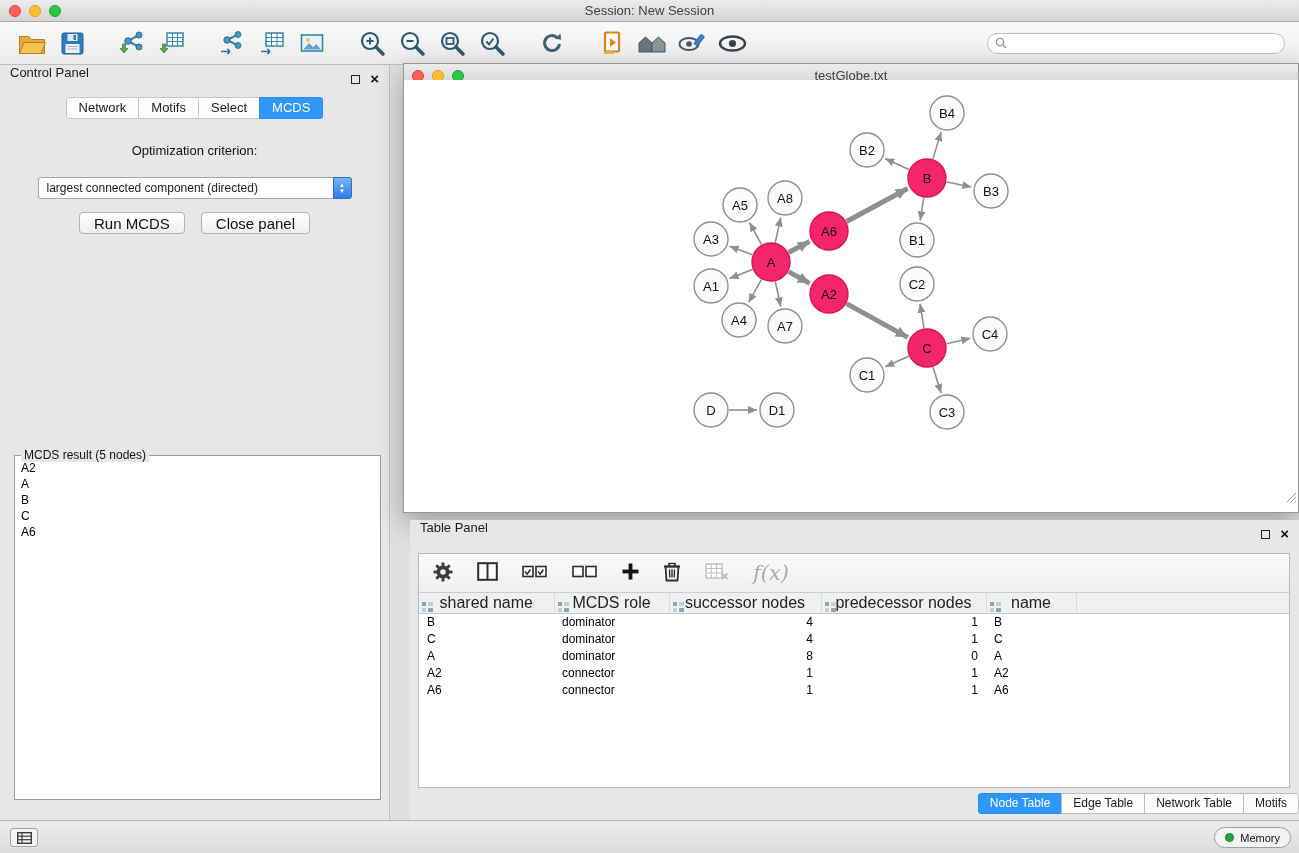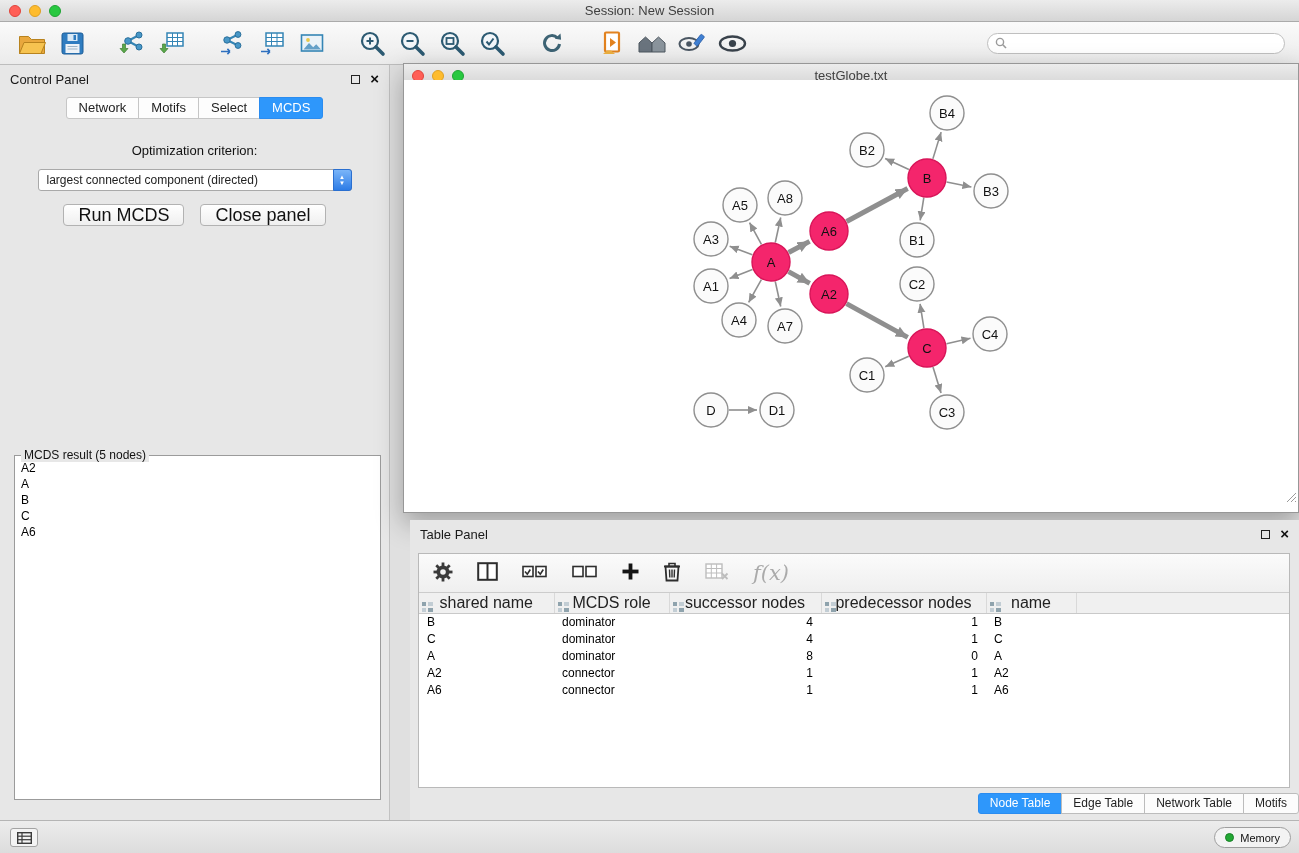--- a/index.html
+++ b/index.html
@@ -18,36 +18,36 @@
 
   
   .toolbar{position:absolute;top:22px;left:0;width:100%;height:43px;background:linear-gradient(#fafafa,#ebebeb);border-bottom:1px solid #bdbdbd;display:flex;align-items:center;padding:0 12px;}
   .tbtn{height:36px;min-width:40px;display:flex;align-items:center;justify-content:center;cursor:default;}
   .tgap{width:20px;flex:0 0 auto;}
   .search-wrap{margin-left:auto;margin-right:2px;width:298px;height:21px;border:1px solid #bfbfbf;border-radius:11px;background:#fff;display:flex;align-items:center;padding:0 7px;gap:4px;}
   .search-wrap input{border:none;outline:none;flex:1;font-size:12px;font-family:inherit;background:transparent;}
 
   
   .control-panel{position:absolute;left:0;top:65px;width:390px;height:755px;background:#e7e7e7;border-right:1px solid #c2c2c2;}
-  .panel-head{height:28px;display:flex;align-items:center;padding:0 10px;font-size:13px;}
+  .panel-head{height:28px;display:flex;padding:0 10px;font-size:13px;}
   .panel-title{color:#1a1a1a;}
   .panel-controls{margin-left:auto;display:flex;align-items:center;gap:10px;}
   .float-box{width:9px;height:9px;border:1.5px solid #222;display:inline-block;}
   .close-x{font-size:15px;font-weight:700;color:#111;line-height:10px;}
   .cp-tabs{display:flex;justify-content:center;margin-top:4px;}
   .cp-tab{font-size:13px;line-height:20px;padding:0 12px;background:#fdfdfd;border:1px solid #c6c6c6;margin-left:-1px;color:#222;cursor:default;}
   .cp-tab:first-child{margin-left:0;border-radius:3px 0 0 3px;}
   .cp-tab:last-child{border-radius:0 3px 3px 0;}
   .cp-tab.active{background:#2e97fb;border-color:#2a8cf0;color:#fff;}
   .opt-label{text-align:center;margin-top:24px;font-size:13px;color:#111;}
-  .dropdown{width:314px;height:22px;margin:11px auto 0;background:#fff;border:1px solid #a9a9a9;border-radius:3px;display:flex;align-items:center;}
+  .dropdown{width:314px;height:22px;margin:19px auto 0;background:#fff;border:1px solid #a9a9a9;border-radius:3px;display:flex;align-items:center;}
   .dropdown .value{flex:1;font-size:12px;padding-left:8px;white-space:nowrap;overflow:hidden;}
   .stepper{width:19px;height:22px;margin-right:-1px;background:linear-gradient(#7ab5f9,#2d7ce6);border:1px solid #2a6fd0;border-radius:0 3px 3px 0;color:#fff;display:flex;flex-direction:column;align-items:center;justify-content:center;font-size:6px;line-height:6px;}
   .btn-row{display:flex;justify-content:center;gap:16px;margin-top:13px;}
-  .btn{font-family:inherit;font-size:18px;height:22px;padding:0 14px;background:linear-gradient(#ffffff,#efefef);border:1px solid #b2b2b2;border-radius:4px;color:#111;}
+  .btn{font-family:inherit;font-size:15px;height:22px;padding:0 14px;background:linear-gradient(#ffffff,#efefef);border:1px solid #b2b2b2;border-radius:4px;color:#111;}
   .groupbox{position:absolute;left:14px;right:8px;top:390px;bottom:20px;border:1px solid #9b9b9b;background:#fff;}
   .legend{position:absolute;top:-8px;left:6px;background:#e7e7e7;padding:0 3px;font-size:12px;color:#111;}
   .mcds-list{padding:4px 2px;}
   .mcds-item{font-size:12px;line-height:16px;padding:0 4px;color:#000;}
 
   
   .net-window{position:absolute;left:403px;top:63px;width:896px;height:450px;background:#fff;border:1px solid #979797;box-shadow:0 10px 26px rgba(0,0,0,0.3);}
   .net-titlebar{position:relative;height:24px;background:linear-gradient(#ececec,#d4d4d4);border-bottom:1px solid #a8a8a8;}
   .net-titlebar .lights{top:6px;left:8px;}
   .net-titlebar .tb-title{line-height:23px;}

